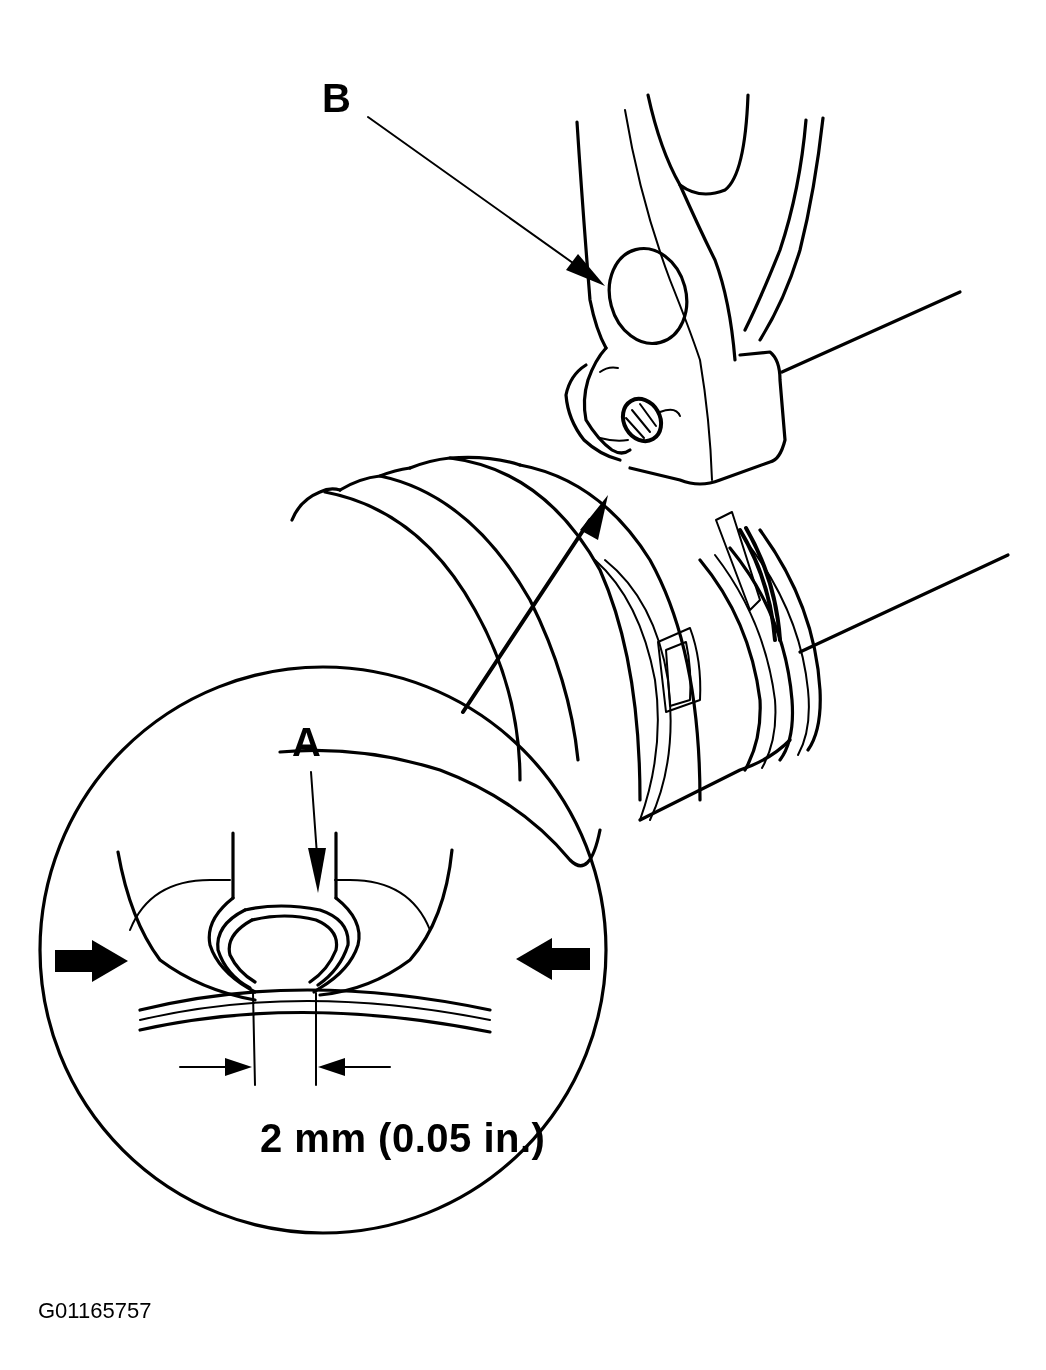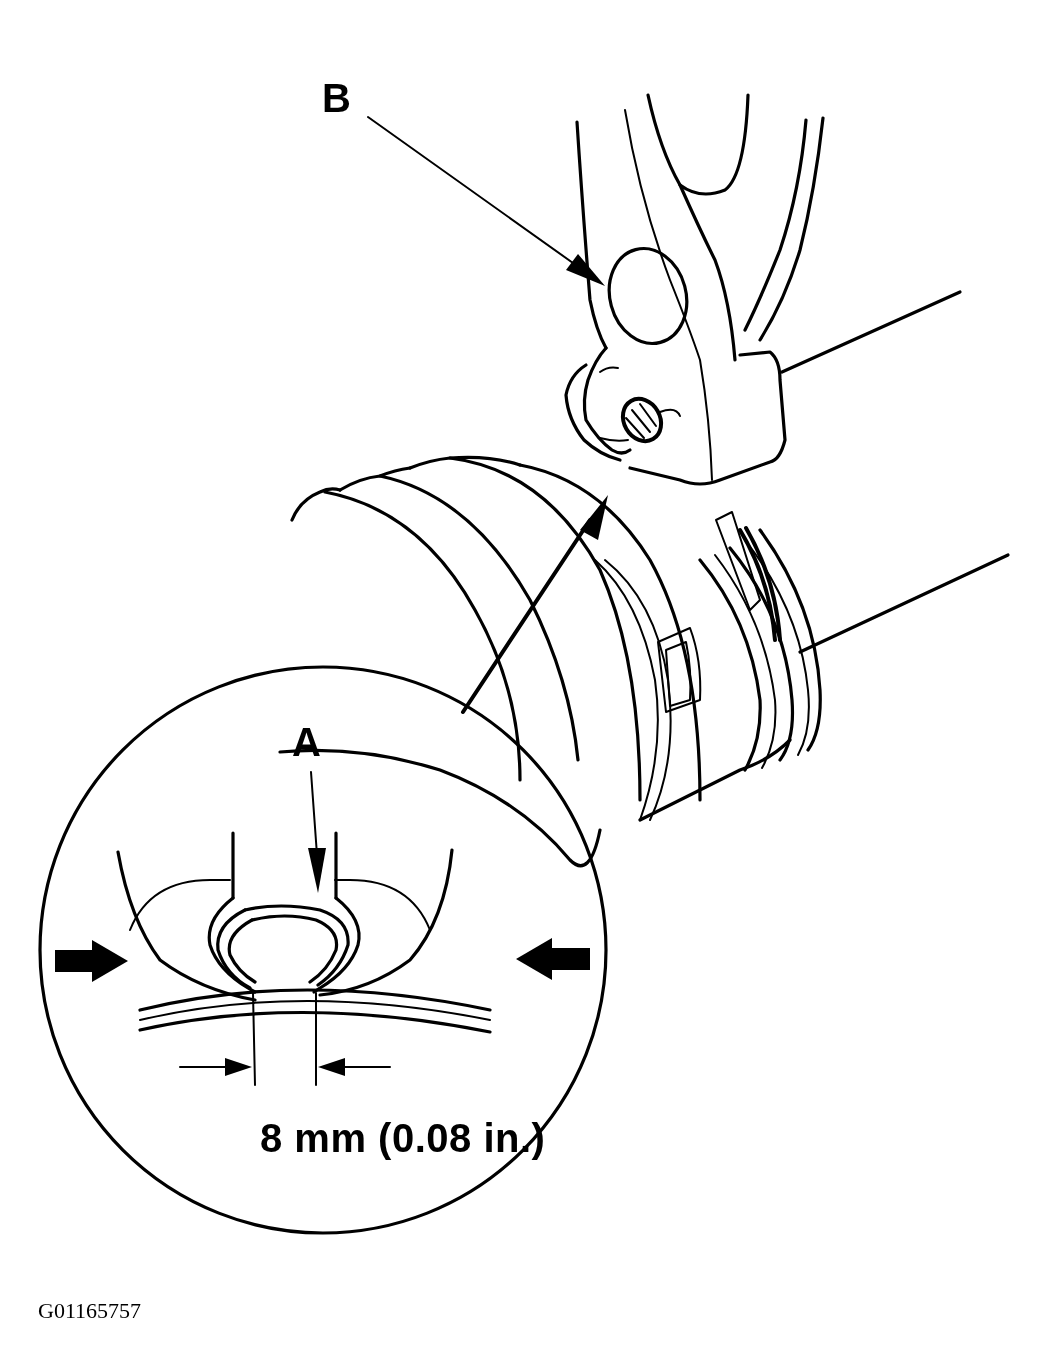--- a/index.html
+++ b/index.html
@@ -26,21 +26,21 @@
       color: #000;
       line-height: 1;
       white-space: nowrap;
     }
     .callout-b { left: 322px; top: 78px; font-size: 40px; }
     .callout-a { left: 292px; top: 722px; font-size: 40px; }
     .dimension { left: 260px; top: 1118px; font-size: 40px; letter-spacing: 0.5px; }
     .figure-id {
       position: absolute;
       left: 38px; top: 1300px;
-      font-family: Liberation Serif, serif;
+      font-family: Liberation Sans, sans-serif;
       font-size: 22px;
       color: #000;
       line-height: 1;
     }
   </style>
 </head>
 <body>
 
 <div class="page">
 
@@ -160,15 +160,15 @@
 
       <g>
         <path class="th" d="M311 772 L317 855"></path>
         <polygon class="fl" points="318,893 308,848 326,848"></polygon>
       </g>
     </g>
   </svg>
 
   <div class="label callout-b">B</div>
   <div class="label callout-a">A</div>
-  <div class="label dimension">8 mm (0.08 in.)</div>
+  <div class="label dimension">2 mm (0.05 in.)</div>
   <div class="figure-id">G01165757</div>
 </div>
 
 </body></html>

